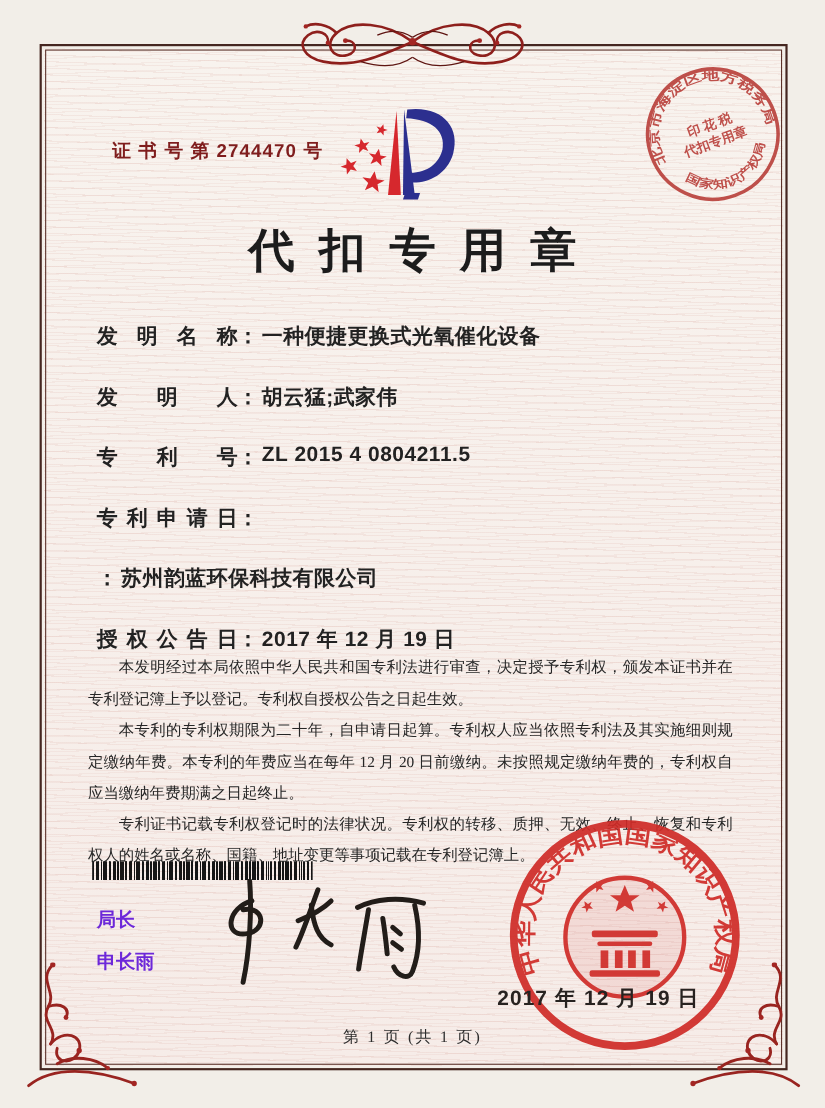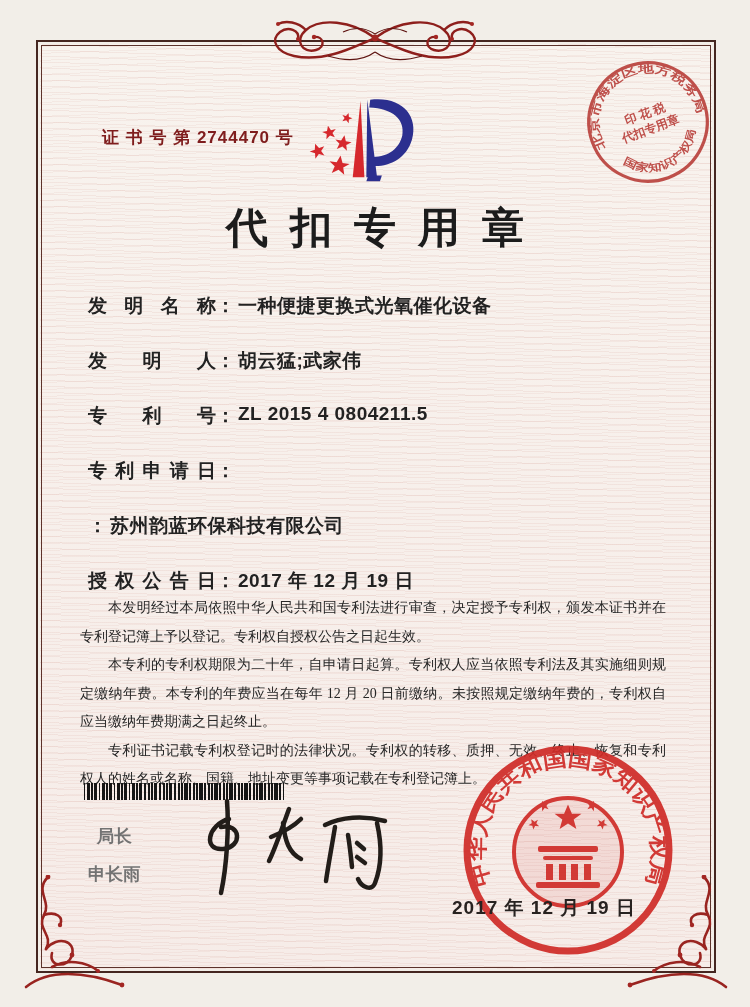--- a/index.html
+++ b/index.html
@@ -39,21 +39,21 @@
   .body-text{position:absolute;left:80px;top:594px;width:586px;color:#262626;
     font-size:14px;line-height:28.5px;text-align:justify;}
   .body-text p{margin:0;text-indent:2em;}
 
   .barcode{position:absolute;left:84px;top:783px;width:200px;height:17px;
     background-image:
       repeating-linear-gradient(90deg,#151515 0 1.5px,transparent 1.5px 3.5px,#151515 3.5px 6px,transparent 6px 7.5px),
       repeating-linear-gradient(90deg,#151515 0 1px,transparent 1px 5px);}
 
   .signoff{position:absolute;left:88px;top:824px;font-size:17.5px;font-weight:bold;
-    color:#737373;font-family:"Liberation Sans","DejaVu Sans",sans-serif;text-align:center;}
+    color:#6d28d9;font-family:"Liberation Sans","DejaVu Sans",sans-serif;}
   .signoff div{margin-bottom:14px;}
   .signature{position:absolute;left:185px;top:793px;width:218px;height:108px;}
 
   .seal{position:absolute;left:458px;top:740px;width:220px;height:220px;opacity:.92;}
   .seal-date{position:absolute;left:452px;top:895px;font-size:19px;font-weight:bold;
     color:#272220;letter-spacing:1px;z-index:3;
     font-family:"Liberation Sans","DejaVu Sans",sans-serif;}
 
   .footer{position:absolute;left:0;right:0;top:933px;text-align:center;
     font-size:14.5px;color:#2c2c2c;letter-spacing:2px;}
@@ -255,15 +255,16 @@
         <rect x="85" y="116" width="50" height="4" rx="2"></rect>
         <rect x="88" y="124" width="7" height="16"></rect>
         <rect x="101" y="124" width="7" height="16"></rect>
         <rect x="113" y="124" width="7" height="16"></rect>
         <rect x="126" y="124" width="7" height="16"></rect>
         <rect x="78" y="142" width="64" height="6" rx="2"></rect>
       </g>
     </svg>
     <div class="seal-date">2017 年 12 月 19 日</div>
 
+    <div class="footer">第 1 页 (共 1 页)</div>
 
   </div>
 </div>
 
 </body></html>

